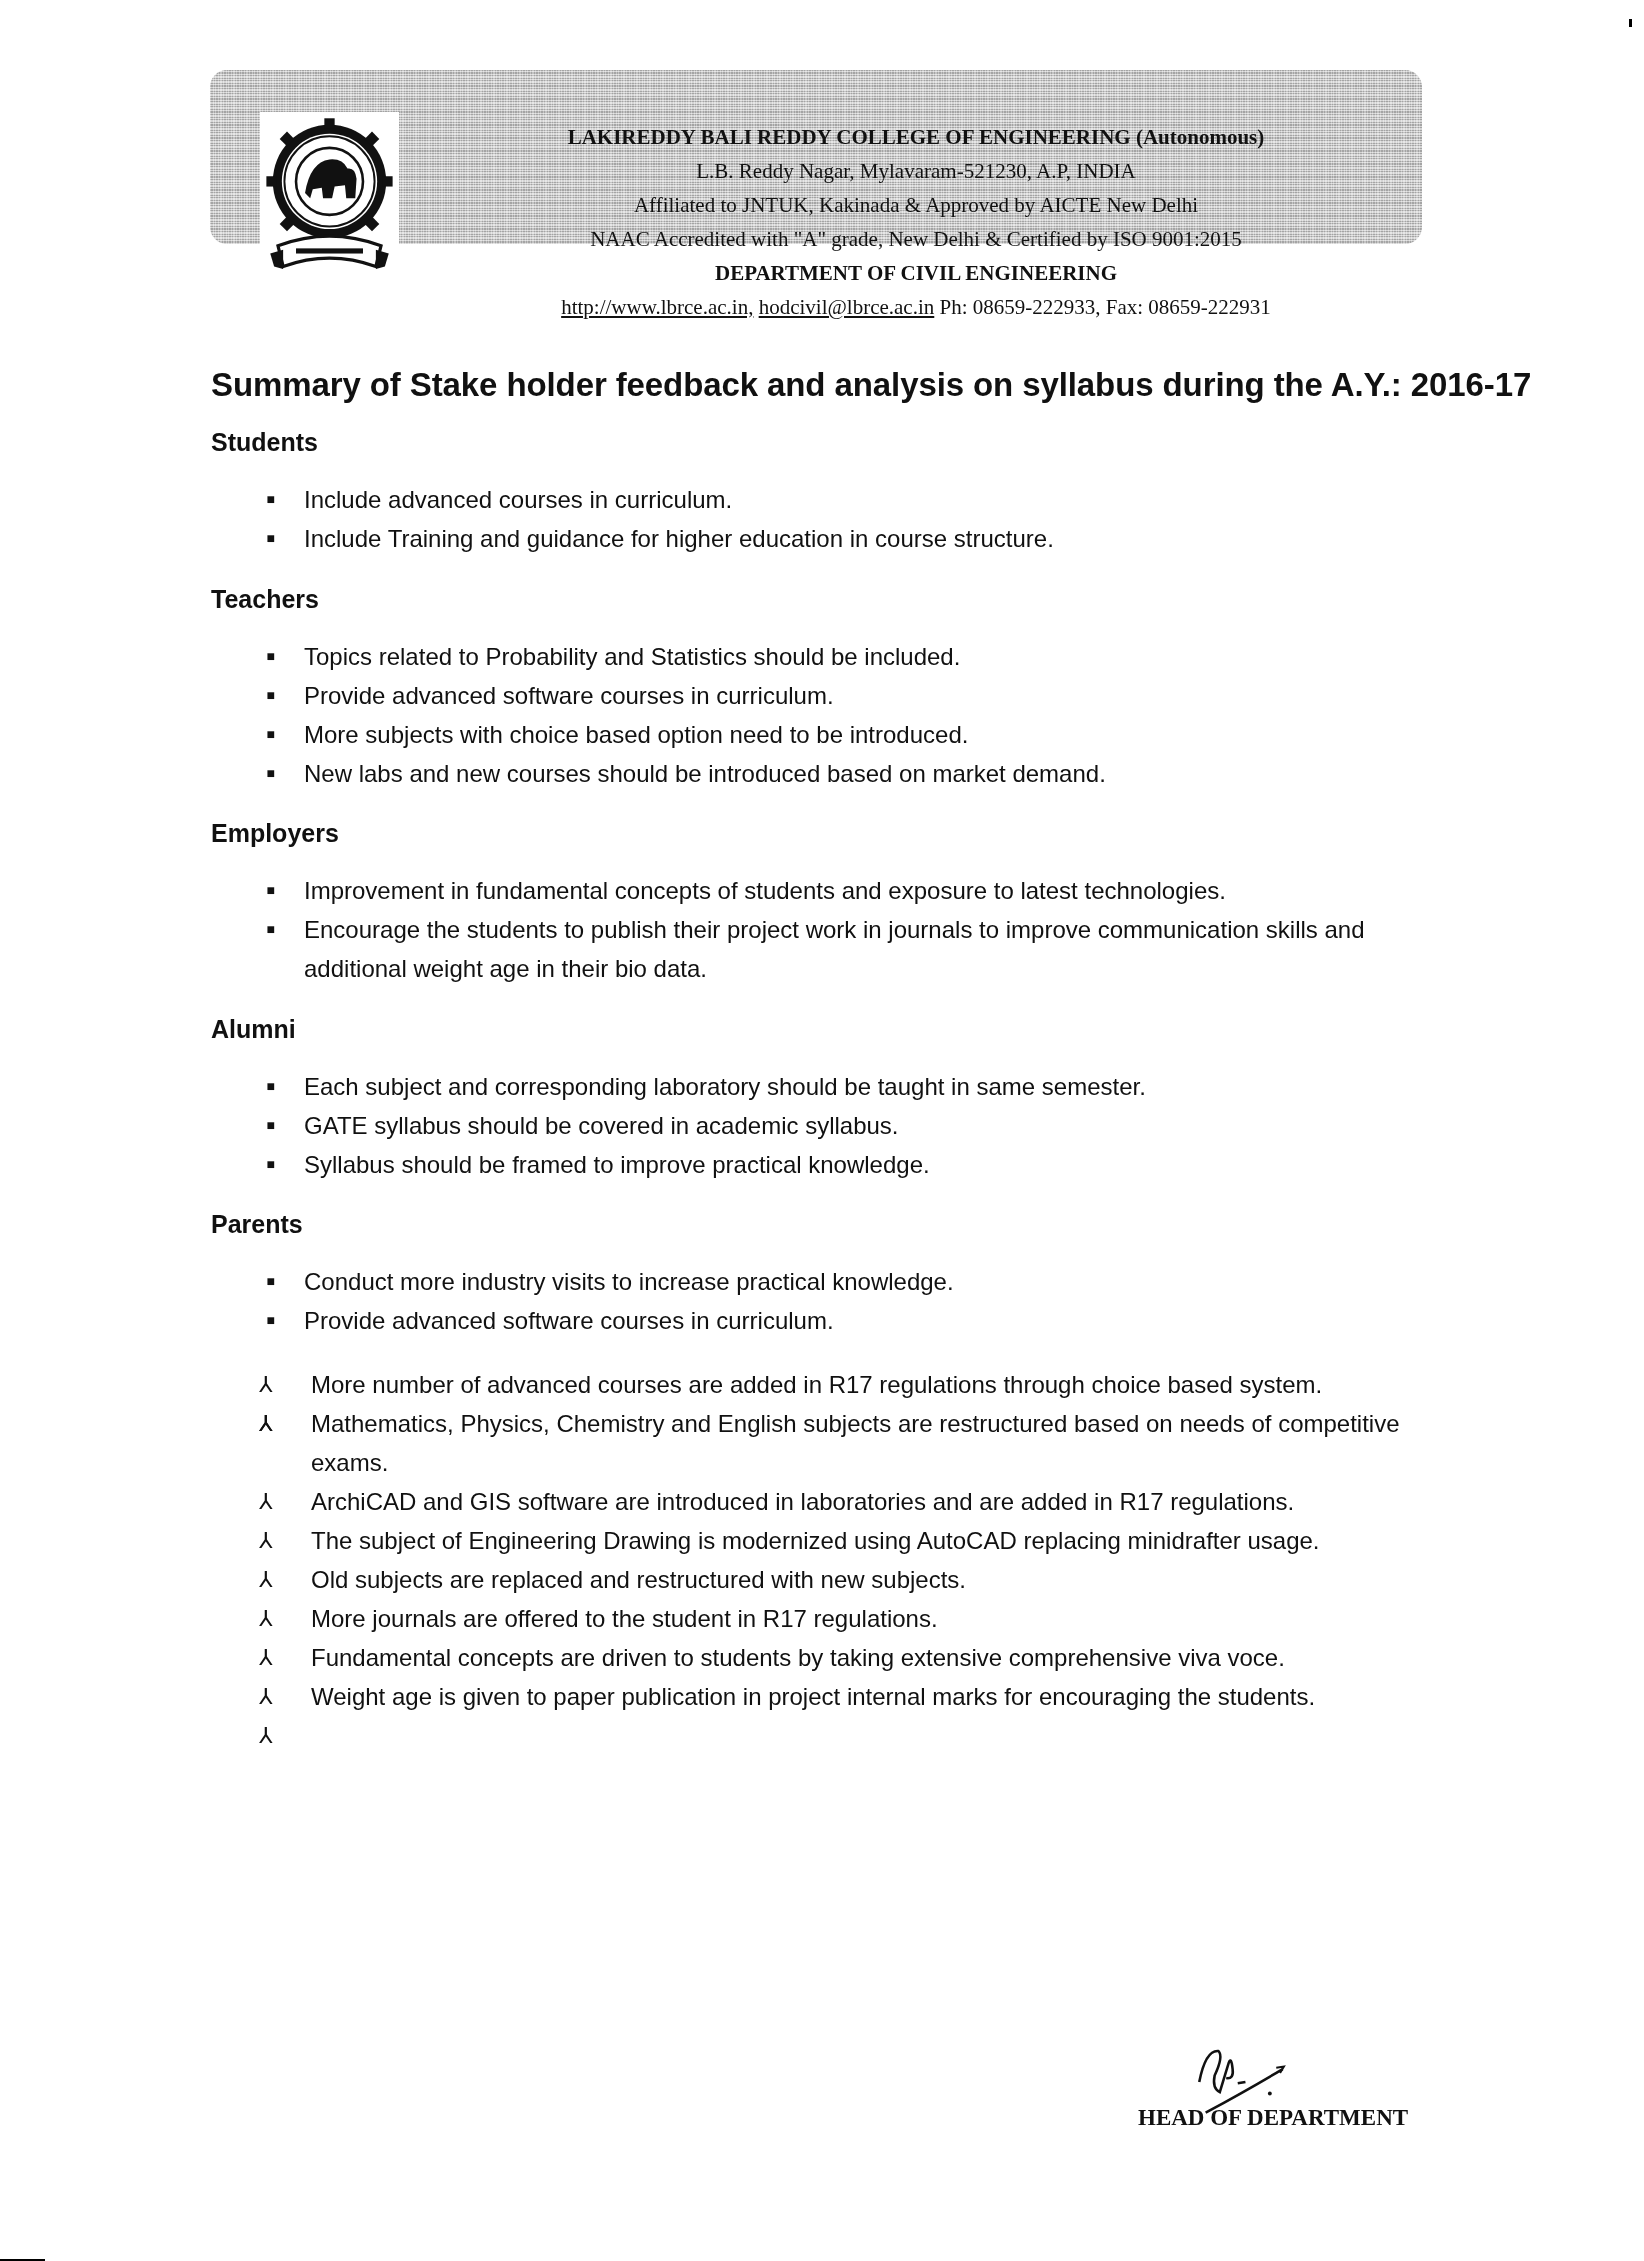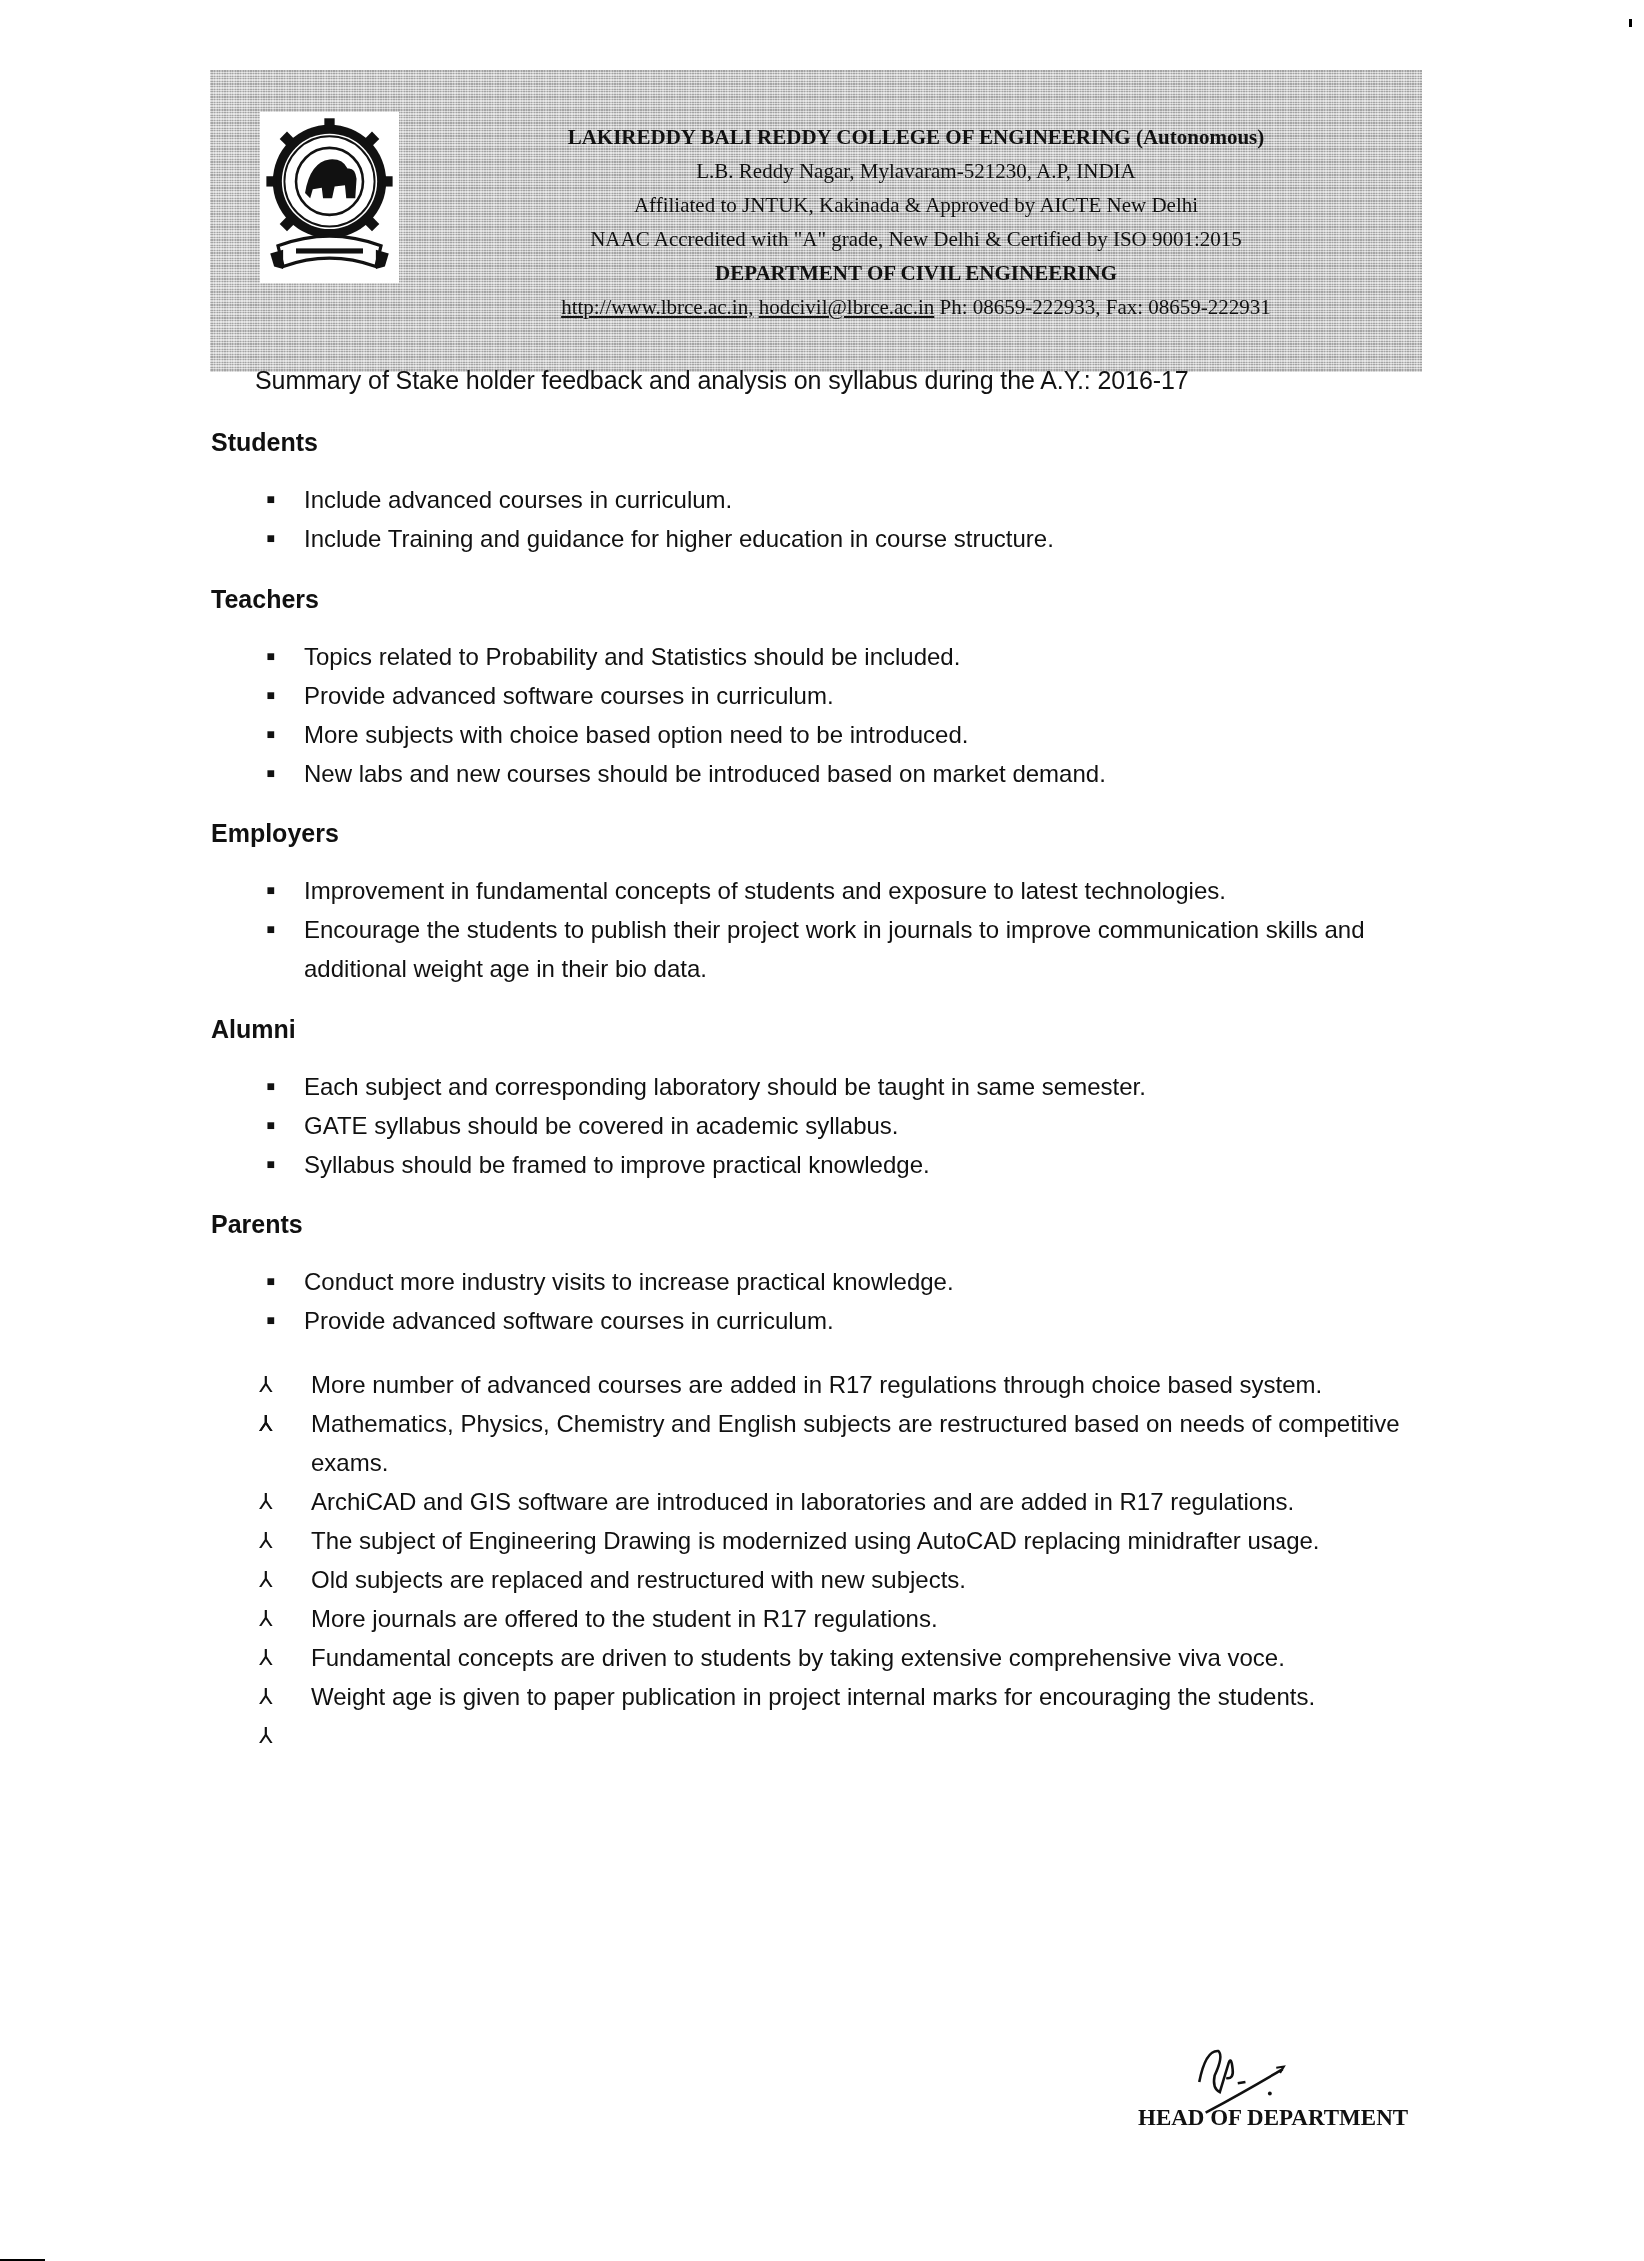--- a/index.html
+++ b/index.html
@@ -1,40 +1,41 @@
 <!DOCTYPE html>
 <html style="font-size:10.3px"><head>
 <meta charset="utf-8">
 <style>
   html, body { margin: 0; padding: 0; background: #ffffff; }
   body {
     width: 1644px; height: 2261px; position: relative; overflow: hidden;
     font-family: "Liberation Sans", "DejaVu Sans", sans-serif; color: #111;
   }
   .letterhead {
-    position: absolute; left: 210px; top: 70px; width: 1212px; height: 302px;
+    position: absolute; left: 210px; top: 70px; width: 1212px; height: 174px;
     background-color: #bdbdbd;
     background-image:
       repeating-linear-gradient(0deg, rgba(255,255,255,0.45) 0 1.3px, rgba(0,0,0,0.08) 1.3px 2.6px),
       repeating-linear-gradient(90deg, rgba(255,255,255,0.35) 0 1.3px, rgba(0,0,0,0.06) 1.3px 2.6px);
+    border-radius: 17px;
   }
   .logo-box {
     position: absolute; left: 50px; top: 42px; width: 139px; height: 171px;
     background: #fff; display: flex; align-items: center; justify-content: center;
   }
   .lh-text {
     position: absolute; left: 200px; top: 50px; width: 1012px; text-align: center;
     font-family: "Liberation Serif", "DejaVu Serif", serif; color: #111;
   }
   .lh-line { line-height: 34px; font-size: 21px; white-space: nowrap; }
   .lh-bold { font-weight: bold; }
   .lh-link { text-decoration: underline; }
   .doc-title {
-    position: absolute; left: 211px; top: 366px; font-size: 25px; font-weight: normal;
-    white-space: nowrap; letter-spacing: -0.1px; margin-left: 44px;
+    position: absolute; left: 211px; top: 366px; font-size: 33px; font-weight: bold;
+    white-space: nowrap; letter-spacing: -0.1px;
   }
   .content {
     position: absolute; left: 211px; top: 426px; width: 1225px;
     font-family: "Liberation Sans", "DejaVu Sans", sans-serif;
   }
   .section-heading { font-size: 25px; font-weight: bold; margin: 0 0 22px 0; line-height: 32px; }
   .bullets { list-style: none; margin: 0 0 24.5px 0; padding: 0; }
   .bullet {
     position: relative; padding-left: 93px; font-size: 24px; line-height: 39px;
   }

